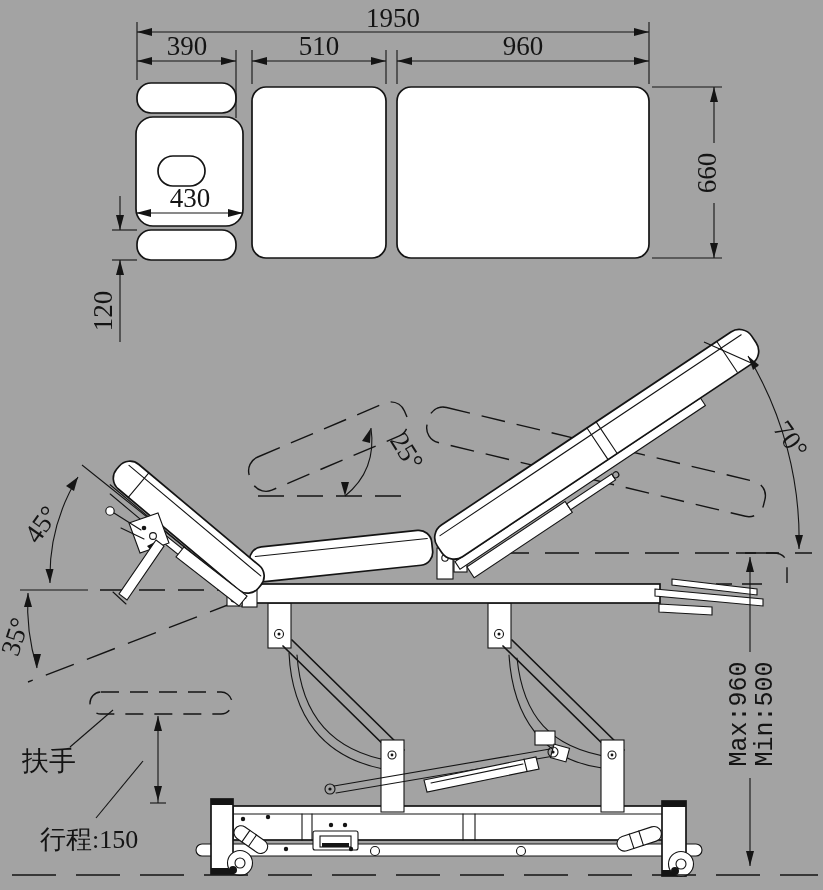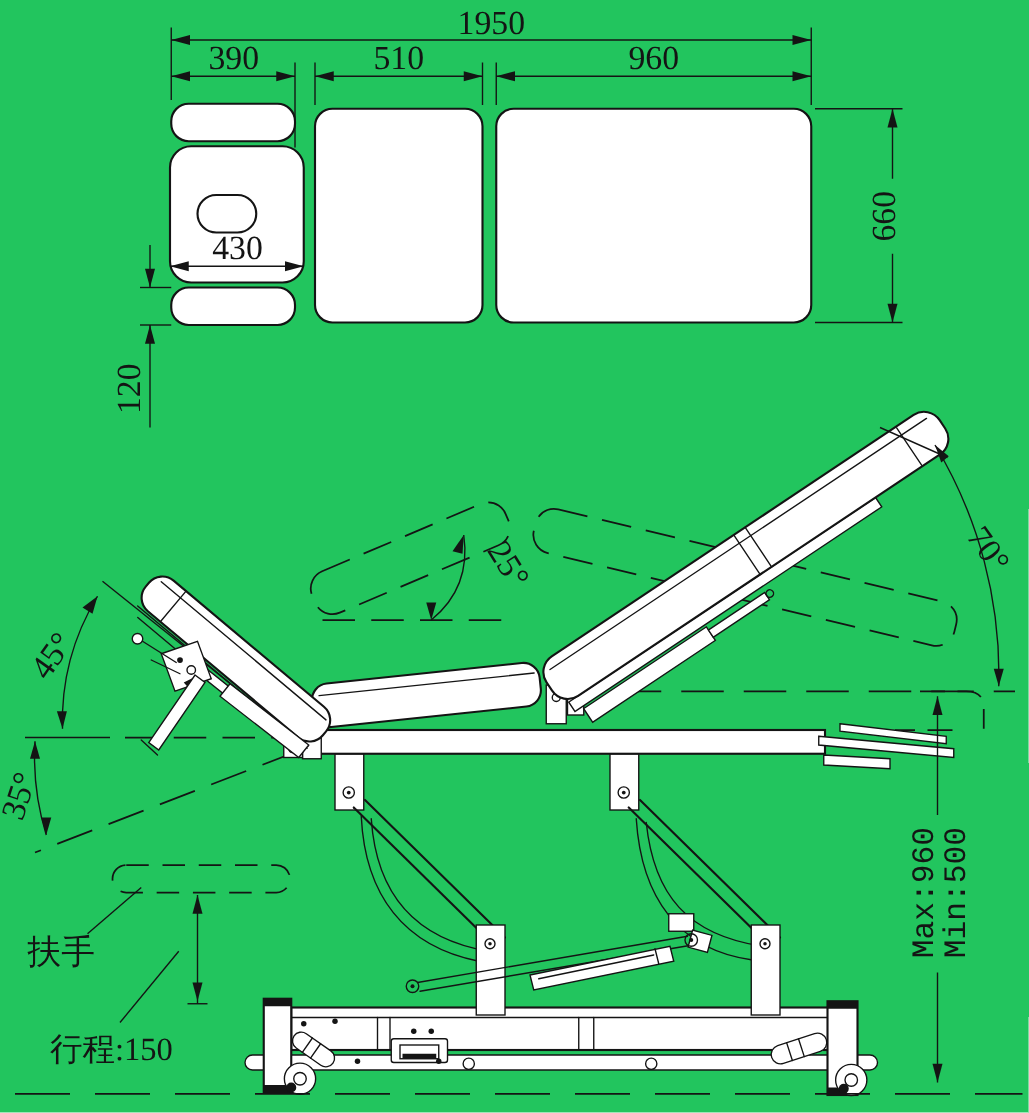--- a/index.html
+++ b/index.html
@@ -1,16 +1,16 @@
 <!DOCTYPE html>
 <html><head>
 <meta charset="utf-8">
 <style>
   html,body{margin:0;padding:0;background:#ffffff;}
-  .stage{width:823px;height:890px;background:#22c55e;position:relative;overflow:hidden;}
+  .stage{width:823px;height:890px;background:#a3a3a3;position:relative;overflow:hidden;}
   svg text{fill:#141414;}
   .dimtxt{font-family:"Liberation Serif", serif;font-size:27px;}
   .dimtxt-sm{font-family:"Liberation Serif", serif;font-size:26px;}
   .monotxt{font-family:"Liberation Mono", monospace;font-size:25px;}
   .cjk{font-family:"Liberation Serif", serif;font-size:27px;}
   .ol{stroke:#141414;stroke-width:1.7;fill:none;stroke-linecap:round;}
   .olf{stroke:#141414;stroke-width:1.7;fill:#ffffff;}
   .det{stroke:#141414;stroke-width:1.1;fill:none;stroke-linecap:round;}
   .detf{stroke:#141414;stroke-width:1.1;fill:#ffffff;}
   .dim{stroke:#141414;stroke-width:1.1;fill:none;}

